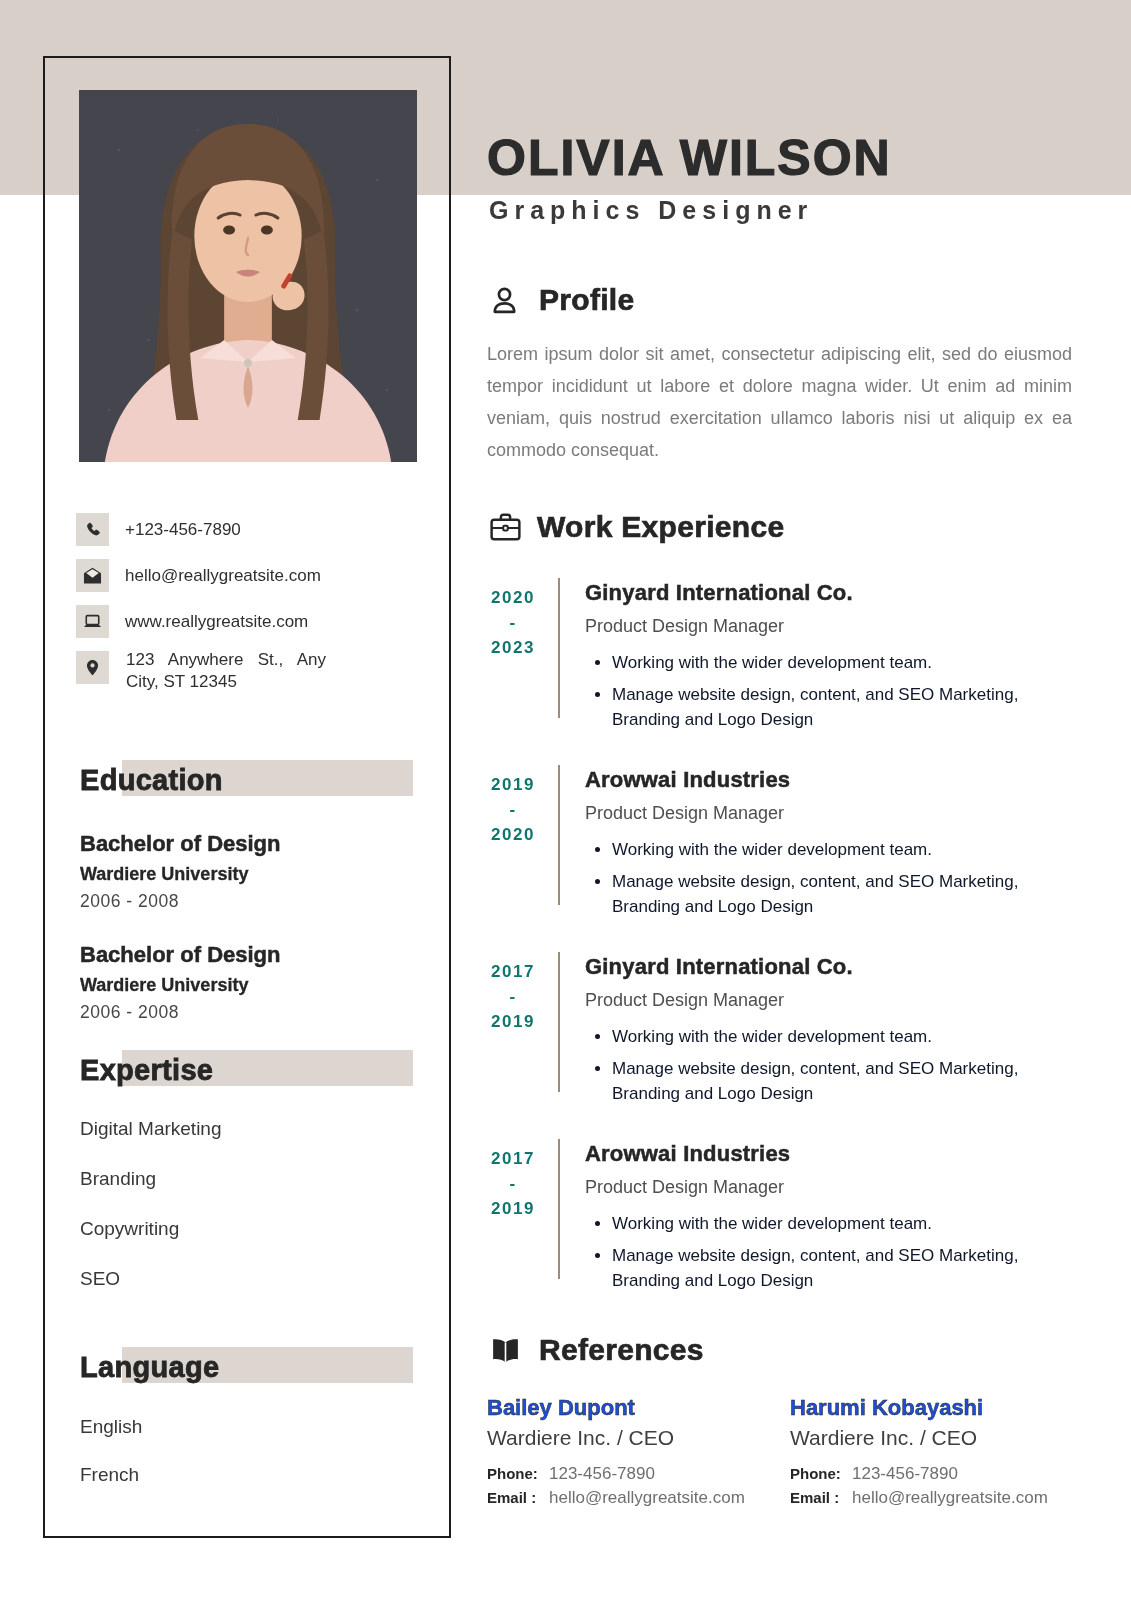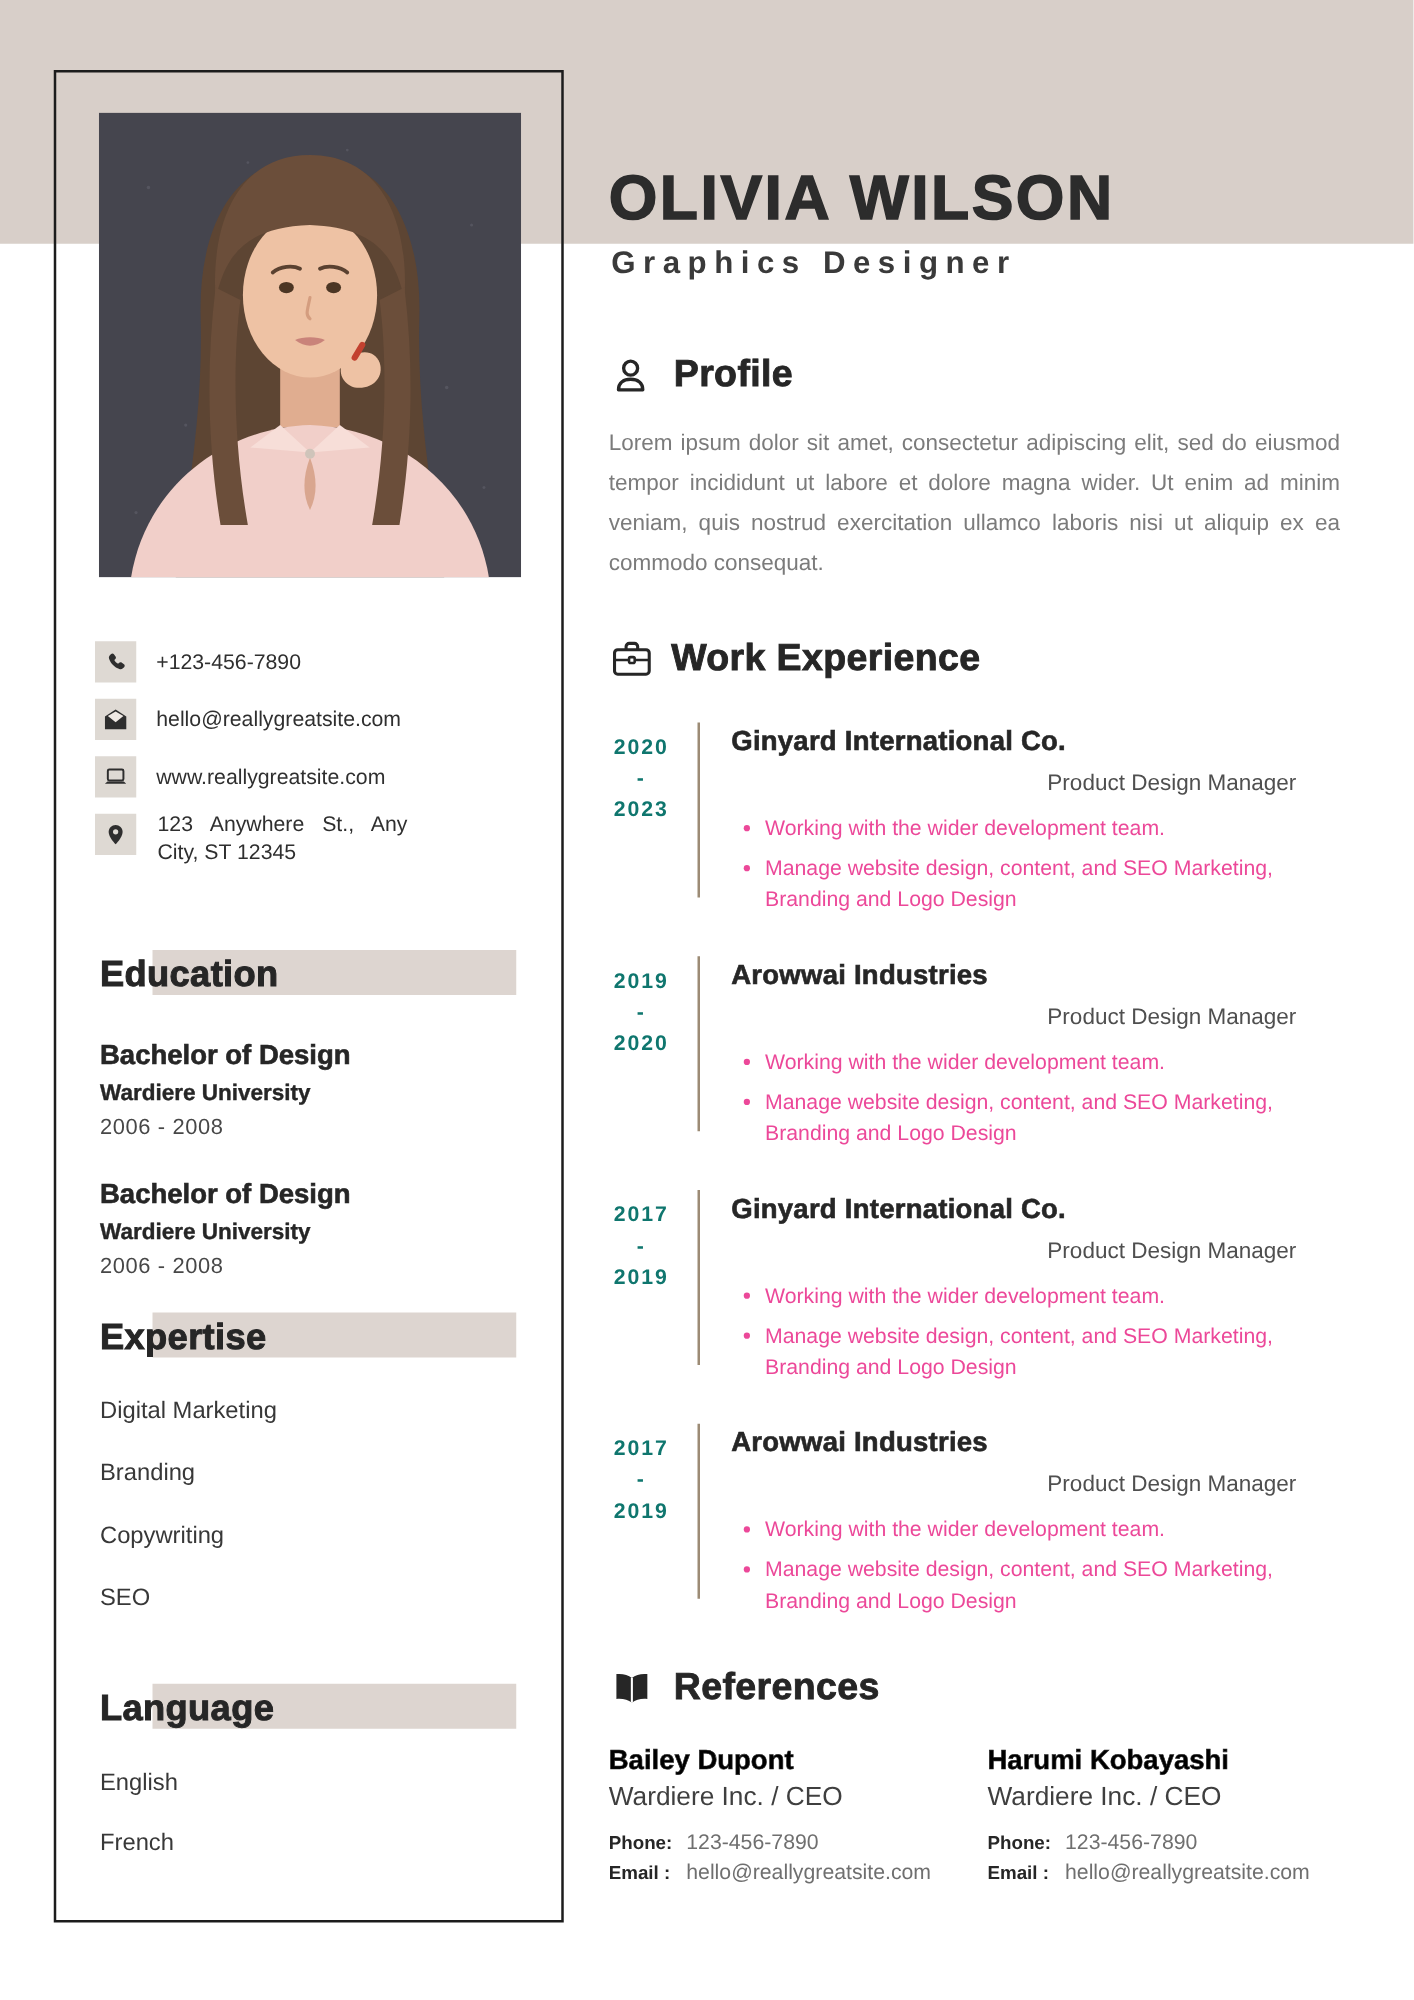--- a/index.html
+++ b/index.html
@@ -58,33 +58,33 @@
     font-size:17px; font-weight:700; letter-spacing:1.5px; color:#0f766e;
   }
   .we-dates span { display:block; line-height:25px; }
   .we-sep { font-weight:700; }
   .we-line { width:2px; background:#9c8b75; margin-left:21px; margin-right:25px; }
   .we-content { width:452px; padding-top:0; }
   .we-company {
     font-size:22px; font-weight:700; color:#262626; line-height:30px;
     -webkit-text-stroke:0.5px #262626; letter-spacing:0.2px;
   }
-  .we-role { font-size:18px; color:#4f4f4f; margin-top:6px; line-height:24px;text-align:right; }
+  .we-role { font-size:18px; color:#4f4f4f; margin-top:6px; line-height:24px; }
   .we-bullets { margin-top:12px; padding-left:27px; }
   .we-bullets li {
-    font-size:17px; color:#ec4899; line-height:25px; margin-bottom:7px;
+    font-size:17px; color:#0f172a; line-height:25px; margin-bottom:7px;
   }
 
   
   .refs-head { left:489px; top:1333px; }
   .ref-card { position:absolute; top:1394px; width:300px; }
   .ref-card.c1 { left:487px; }
   .ref-card.c2 { left:790px; }
   .ref-name {
-    font-size:22px; font-weight:700; color:#000000; line-height:28px;
+    font-size:22px; font-weight:700; color:#1d4ed8; line-height:28px;
     -webkit-text-stroke:0.5px #262626;
   }
   .ref-affил, .ref-aff { font-size:21px; color:#3f3f3f; line-height:28px; margin-top:2px; }
   .ref-rows { margin-top:12px; }
   .ref-row { display:flex; align-items:baseline; margin-top:4px; }
   .ref-label { font-size:15px; font-weight:700; color:#262626; width:62px; }
   .ref-value { font-size:17px; color:#6f6f6f; }
 
   
   .contact { position:absolute; left:76px; top:513px; width:335px; }

